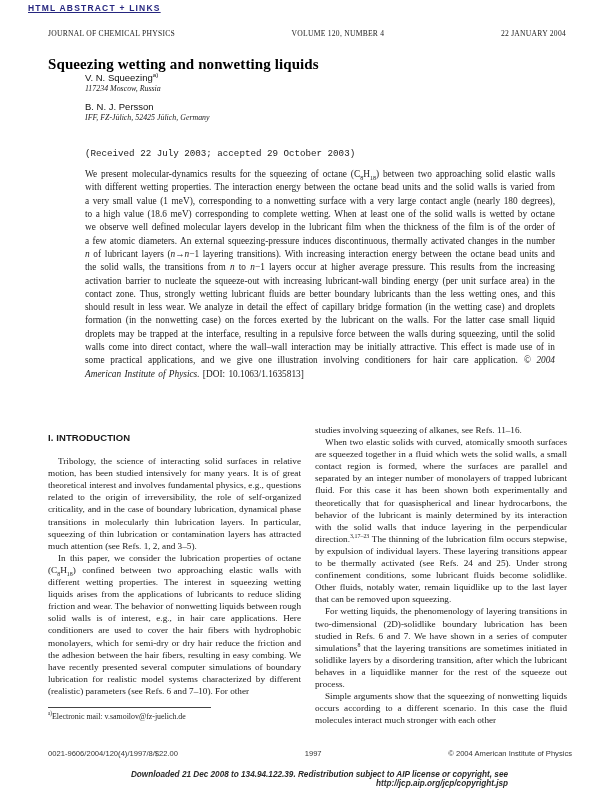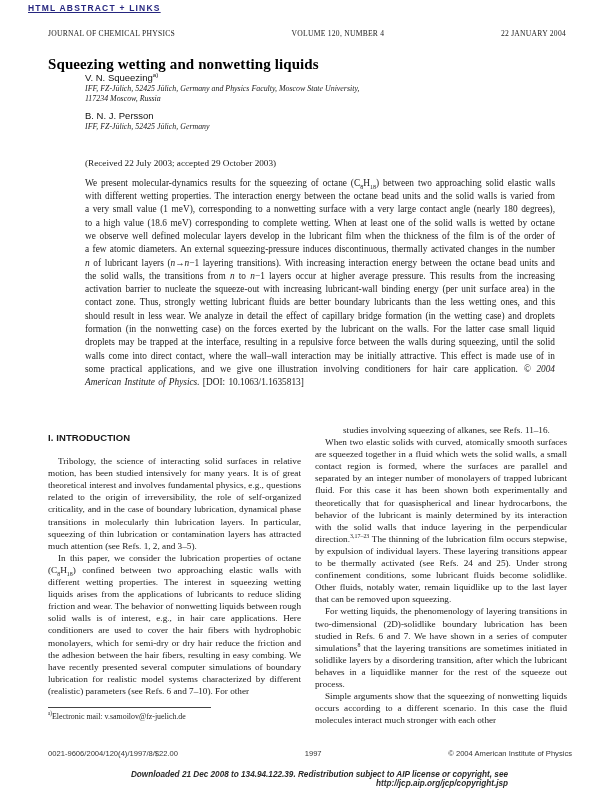--- a/index.html
+++ b/index.html
@@ -22,35 +22,35 @@
     font-family:Liberation Serif, serif; font-weight:bold; font-size:15px;
     letter-spacing:0.1px; color:#000;
   }
   .front { position:absolute; left:85px; top:72px; width:470px; }
   .author-name {
     font-family:"Liberation Sans", sans-serif; font-size:9.5px; color:#111;
     margin-bottom:1px;
   }
   .affiliation { font-style:italic; font-size:7.9px; line-height:9.6px; color:#222; }
   .author-block { margin-bottom:7px; }
-  .received { margin-top:26px; font-size:9.2px; }
+  .received { margin-top:26px; font-size:9.2px;font-family:Liberation Mono, monospace; }
   .abstract {
     margin-top:9px; font-size:9.3px; line-height:13.3px; text-align:justify;
     word-spacing:1px;
   }
   .columns { position:absolute; left:48px; top:424px; width:519px; }
   .col { position:absolute; top:0; width:253px; font-size:9.2px; line-height:12.1px; text-align:justify; }
   .col-left { left:0;margin-top:8px; }
   .col-right { left:267px; width:252px; }
   .section-heading {
     font-family:"Liberation Sans", sans-serif; font-weight:bold; font-size:9.5px;
     margin-bottom:11px; text-align:left; letter-spacing:0.1px;
   }
   .para { text-indent:10px; }
-  .para-cont { text-indent:0;margin-left:28px; }
+  .para-cont { text-indent:0; }
   .sub { font-size:0.65em; vertical-align:sub; line-height:0; }
   .sup { font-size:0.65em; vertical-align:super; line-height:0; }
   .i { font-style:italic; }
   .footnote-rule {
     position:absolute; left:48px; top:707px; width:163px; height:1px; background:#444;
   }
   .footnote {
     position:absolute; left:48px; top:712px; width:253px;
     font-size:7.9px; line-height:10px; color:#222; text-align:left;
   }
@@ -79,21 +79,20 @@
     <span>22 JANUARY 2004</span>
   </div>
 
   <h1 class="paper-title">Squeezing wetting and nonwetting liquids</h1>
 
   <div class="front">
 
     <div class="author-block">
       <div class="author-name"><span>V. N. Squeezing</span><span class="sup">a)</span></div>
       <div class="affiliation">
-        <div>IFF, FZ-Jülich, 52425 Jülich, Germany and Physics Faculty, Moscow State University,</div>
         <div>117234 Moscow, Russia</div>
       </div>
     </div>
 
     <div class="author-block">
       <div class="author-name"><span>B. N. J. Persson</span></div>
       <div class="affiliation">
         <div>IFF, FZ-Jülich, 52425 Jülich, Germany</div>
       </div>
     </div>

